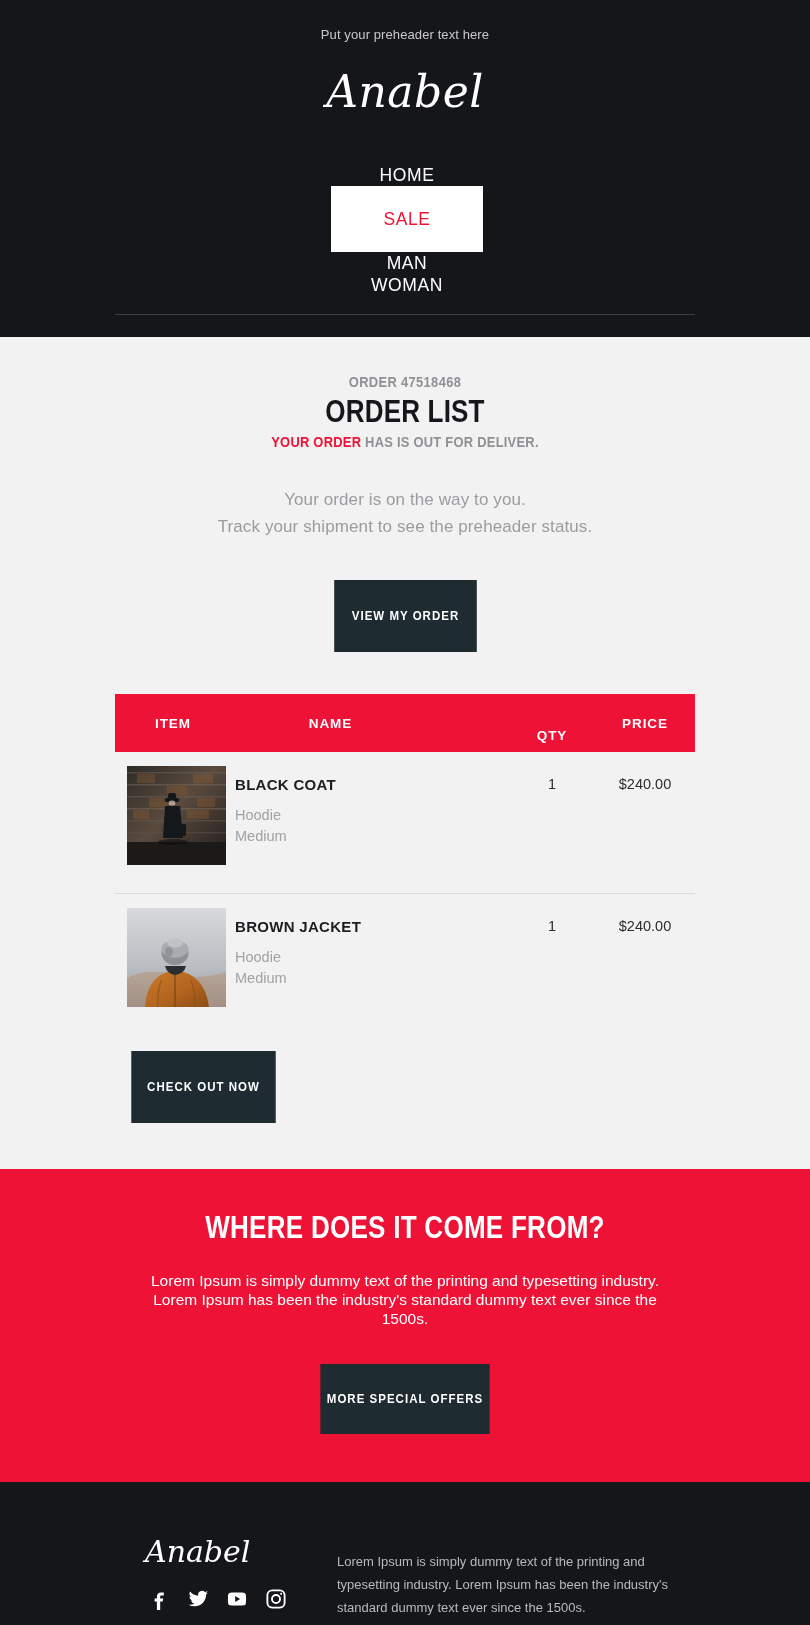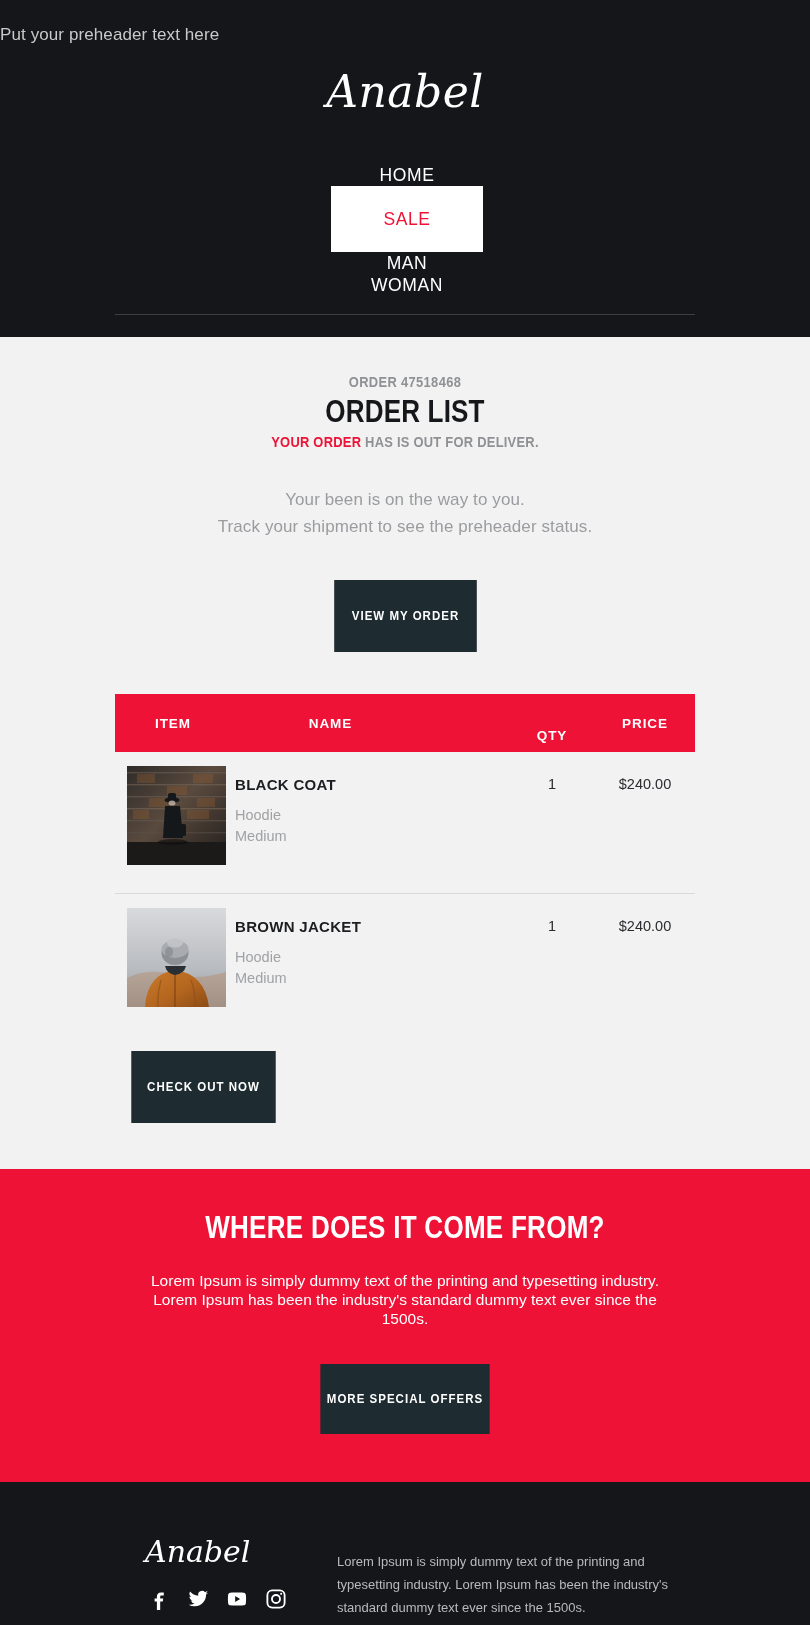--- a/index.html
+++ b/index.html
@@ -11,23 +11,23 @@
   }
   .page { width: 810px; margin: 0 auto; background: #f2f2f2; }
 
   
   .header {
     background: #141619;
     padding-top: 26px;
     position: relative;
   }
   .preheader {
-    text-align: left;
+    text-align: center;
     color: #c9c9c9;
-    font-size: 17px;
+    font-size: 13px;
     letter-spacing: 0.1px;
     line-height: 18px;
   }
   .brand-wrap { text-align: center; padding-top: 22px; padding-bottom: 46px; }
   .brand-logo {
     font-family: "DejaVu Serif", serif;
     font-style: italic;
     font-weight: 400;
     font-size: 44px;
     color: #ffffff;
@@ -227,21 +227,21 @@
   <div class="light-body">
     <div class="col">
       <div class="order-no">ORDER 47518468</div>
       <div class="order-title">ORDER LIST</div>
       <div class="order-sub">
         <span class="accent">YOUR ORDER</span>
         <span>HAS IS OUT FOR DELIVER.</span>
       </div>
 
       <div class="intro">
-        <div>Your been is on the way to you.</div>
+        <div>Your order is on the way to you.</div>
         <div>Track your shipment to see the preheader status.</div>
       </div>
 
       <div class="btn-view-wrap">
         <a class="btn btn-view" href="#">VIEW MY ORDER</a>
       </div>
 
       <div class="table">
         <div class="t-head">
           <div class="c-item"><span>ITEM</span></div>

